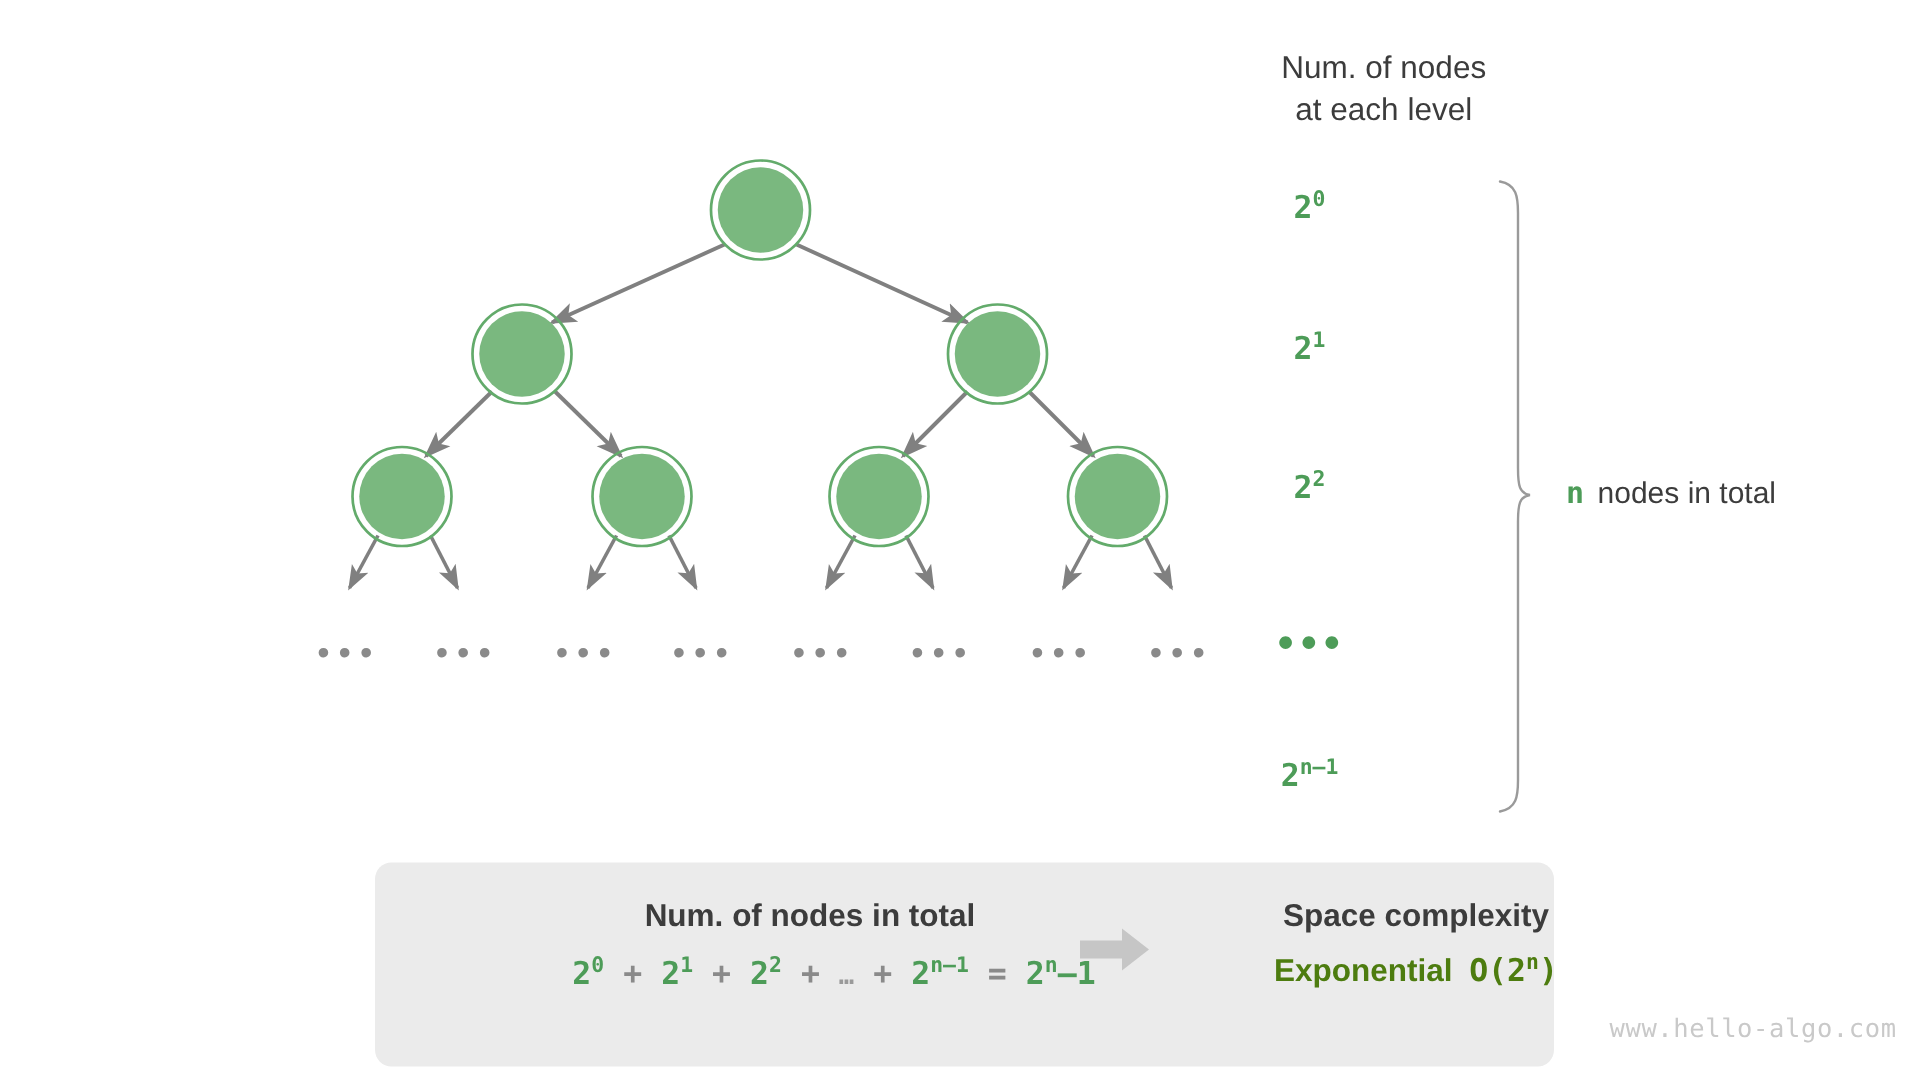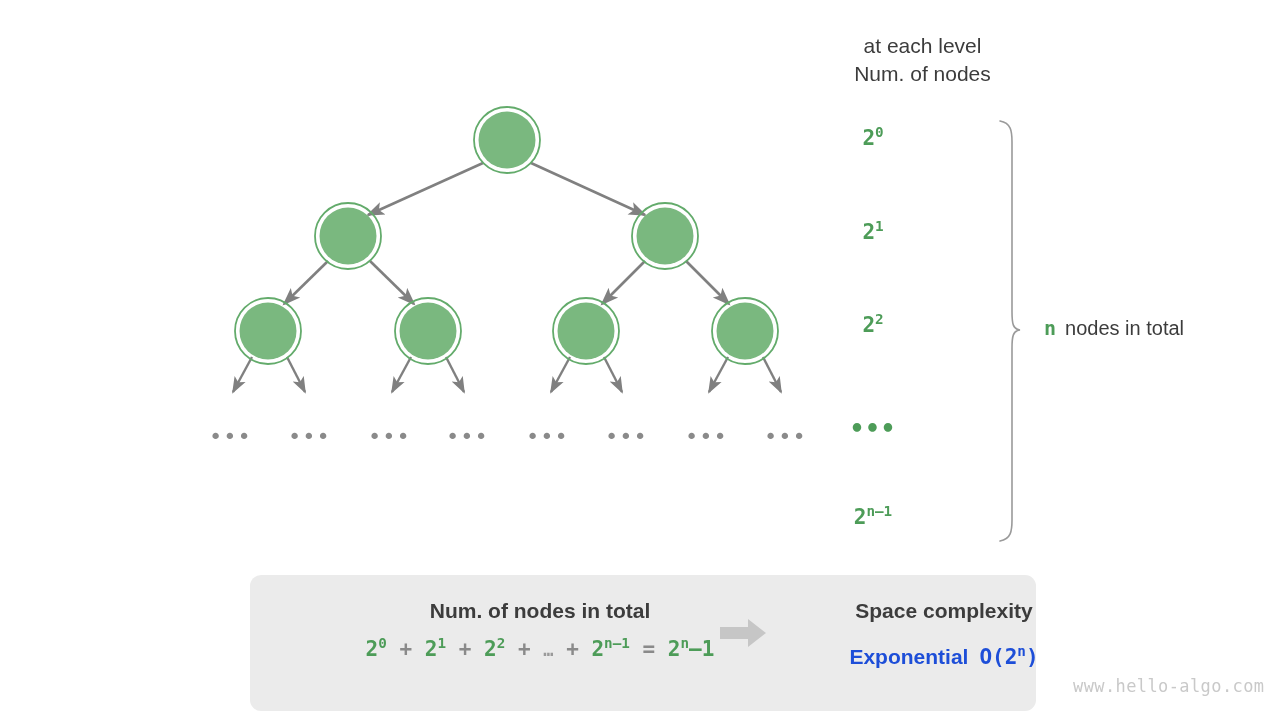--- a/index.html
+++ b/index.html
@@ -103,27 +103,27 @@
   #space-complexity-title { left: 524px; top: 24px; width: 340px; }
 
   .formula {
     position: absolute;
     font-family: "DejaVu Sans Mono", monospace;
     font-weight: bold;
     font-size: 21px;
     white-space: nowrap;
     text-align: center;
   }
-  #nodes-formula { left: 112px; top: 62px; width: 356px; color: #808080; }
+  #nodes-formula { left: 128px; top: 62px; width: 356px; color: #808080; }
   #nodes-formula .term { color: #4d9c58; }
   #nodes-formula .op { color: #8a8a8a; font-weight: bold; }
   #nodes-formula .ell { color: #9a9a9a; font-size: 17px; }
   #nodes-formula sup { font-size: 0.68em; vertical-align: super; line-height: 0; }
 
-  #complexity-formula { left: 524px; top: 70px; width: 340px; color: #1d4ed8; }
+  #complexity-formula { left: 524px; top: 60px; width: 340px; color: #4d7c0f; }
   #complexity-formula .word {
     font-family: "Liberation Sans", sans-serif;
     font-weight: bold;
     font-size: 21px;
   }
   #complexity-formula .bigo { margin-left: 11px; letter-spacing: 0px; }
   #complexity-formula sup { font-size: 0.68em; vertical-align: super; line-height: 0; }
 
   #panel-arrow {
     position: absolute;
@@ -225,22 +225,22 @@
     <div class="abs" style="left:288px; top:424px; width:40px; text-align:center; color:#8a8a8a; font-size:22px; font-family:'DejaVu Sans Mono', monospace; letter-spacing:1px;">•••</div>
     <div class="abs" style="left:368px; top:424px; width:40px; text-align:center; color:#8a8a8a; font-size:22px; font-family:'DejaVu Sans Mono', monospace; letter-spacing:1px;">•••</div>
     <div class="abs" style="left:446px; top:424px; width:40px; text-align:center; color:#8a8a8a; font-size:22px; font-family:'DejaVu Sans Mono', monospace; letter-spacing:1px;">•••</div>
     <div class="abs" style="left:526px; top:424px; width:40px; text-align:center; color:#8a8a8a; font-size:22px; font-family:'DejaVu Sans Mono', monospace; letter-spacing:1px;">•••</div>
     <div class="abs" style="left:605px; top:424px; width:40px; text-align:center; color:#8a8a8a; font-size:22px; font-family:'DejaVu Sans Mono', monospace; letter-spacing:1px;">•••</div>
     <div class="abs" style="left:685px; top:424px; width:40px; text-align:center; color:#8a8a8a; font-size:22px; font-family:'DejaVu Sans Mono', monospace; letter-spacing:1px;">•••</div>
     <div class="abs" style="left:764px; top:424px; width:40px; text-align:center; color:#8a8a8a; font-size:22px; font-family:'DejaVu Sans Mono', monospace; letter-spacing:1px;">•••</div>
   </div>
 
   <div class="col-header">
+    <div>Num. of nodes</div>
     <div>at each level</div>
-    <div>Num. of nodes</div>
   </div>
 
   <div class="level-label" style="top:126px;">
     <span>2</span><sup>0</sup>
   </div>
   <div class="level-label" style="top:220px;">
     <span>2</span><sup>1</sup>
   </div>
   <div class="level-label" style="top:313px;">
     <span>2</span><sup>2</sup>

